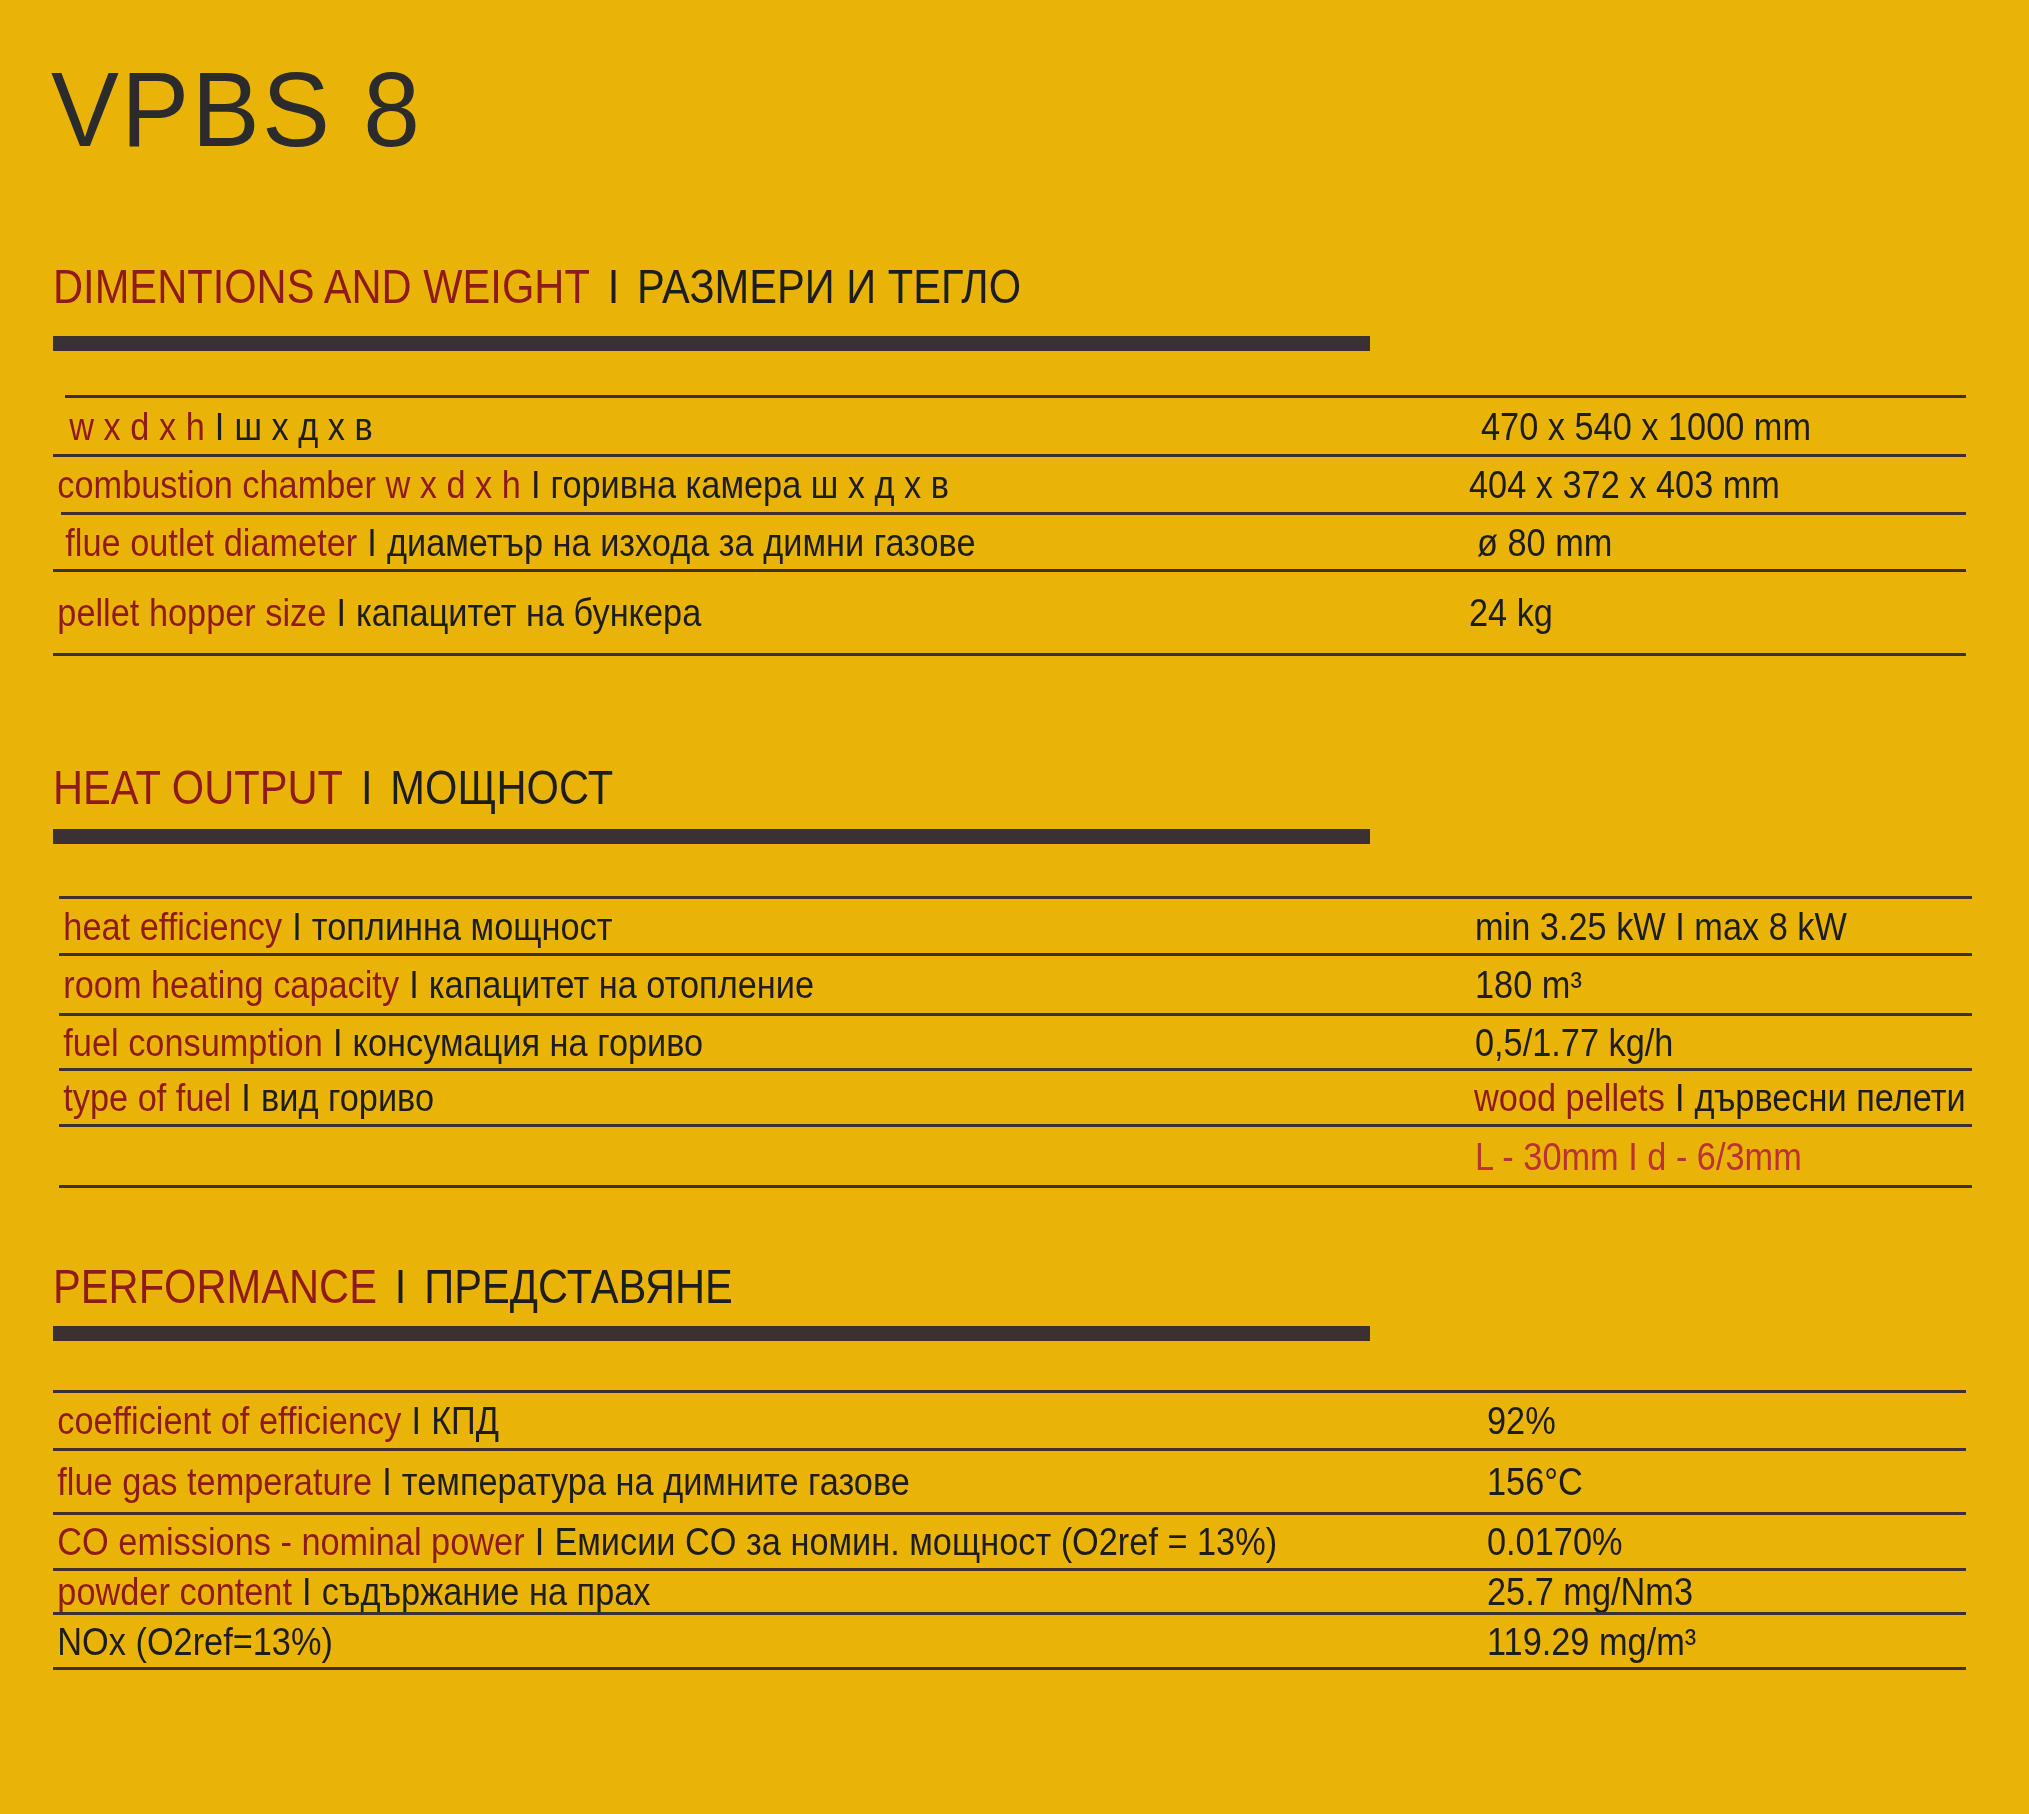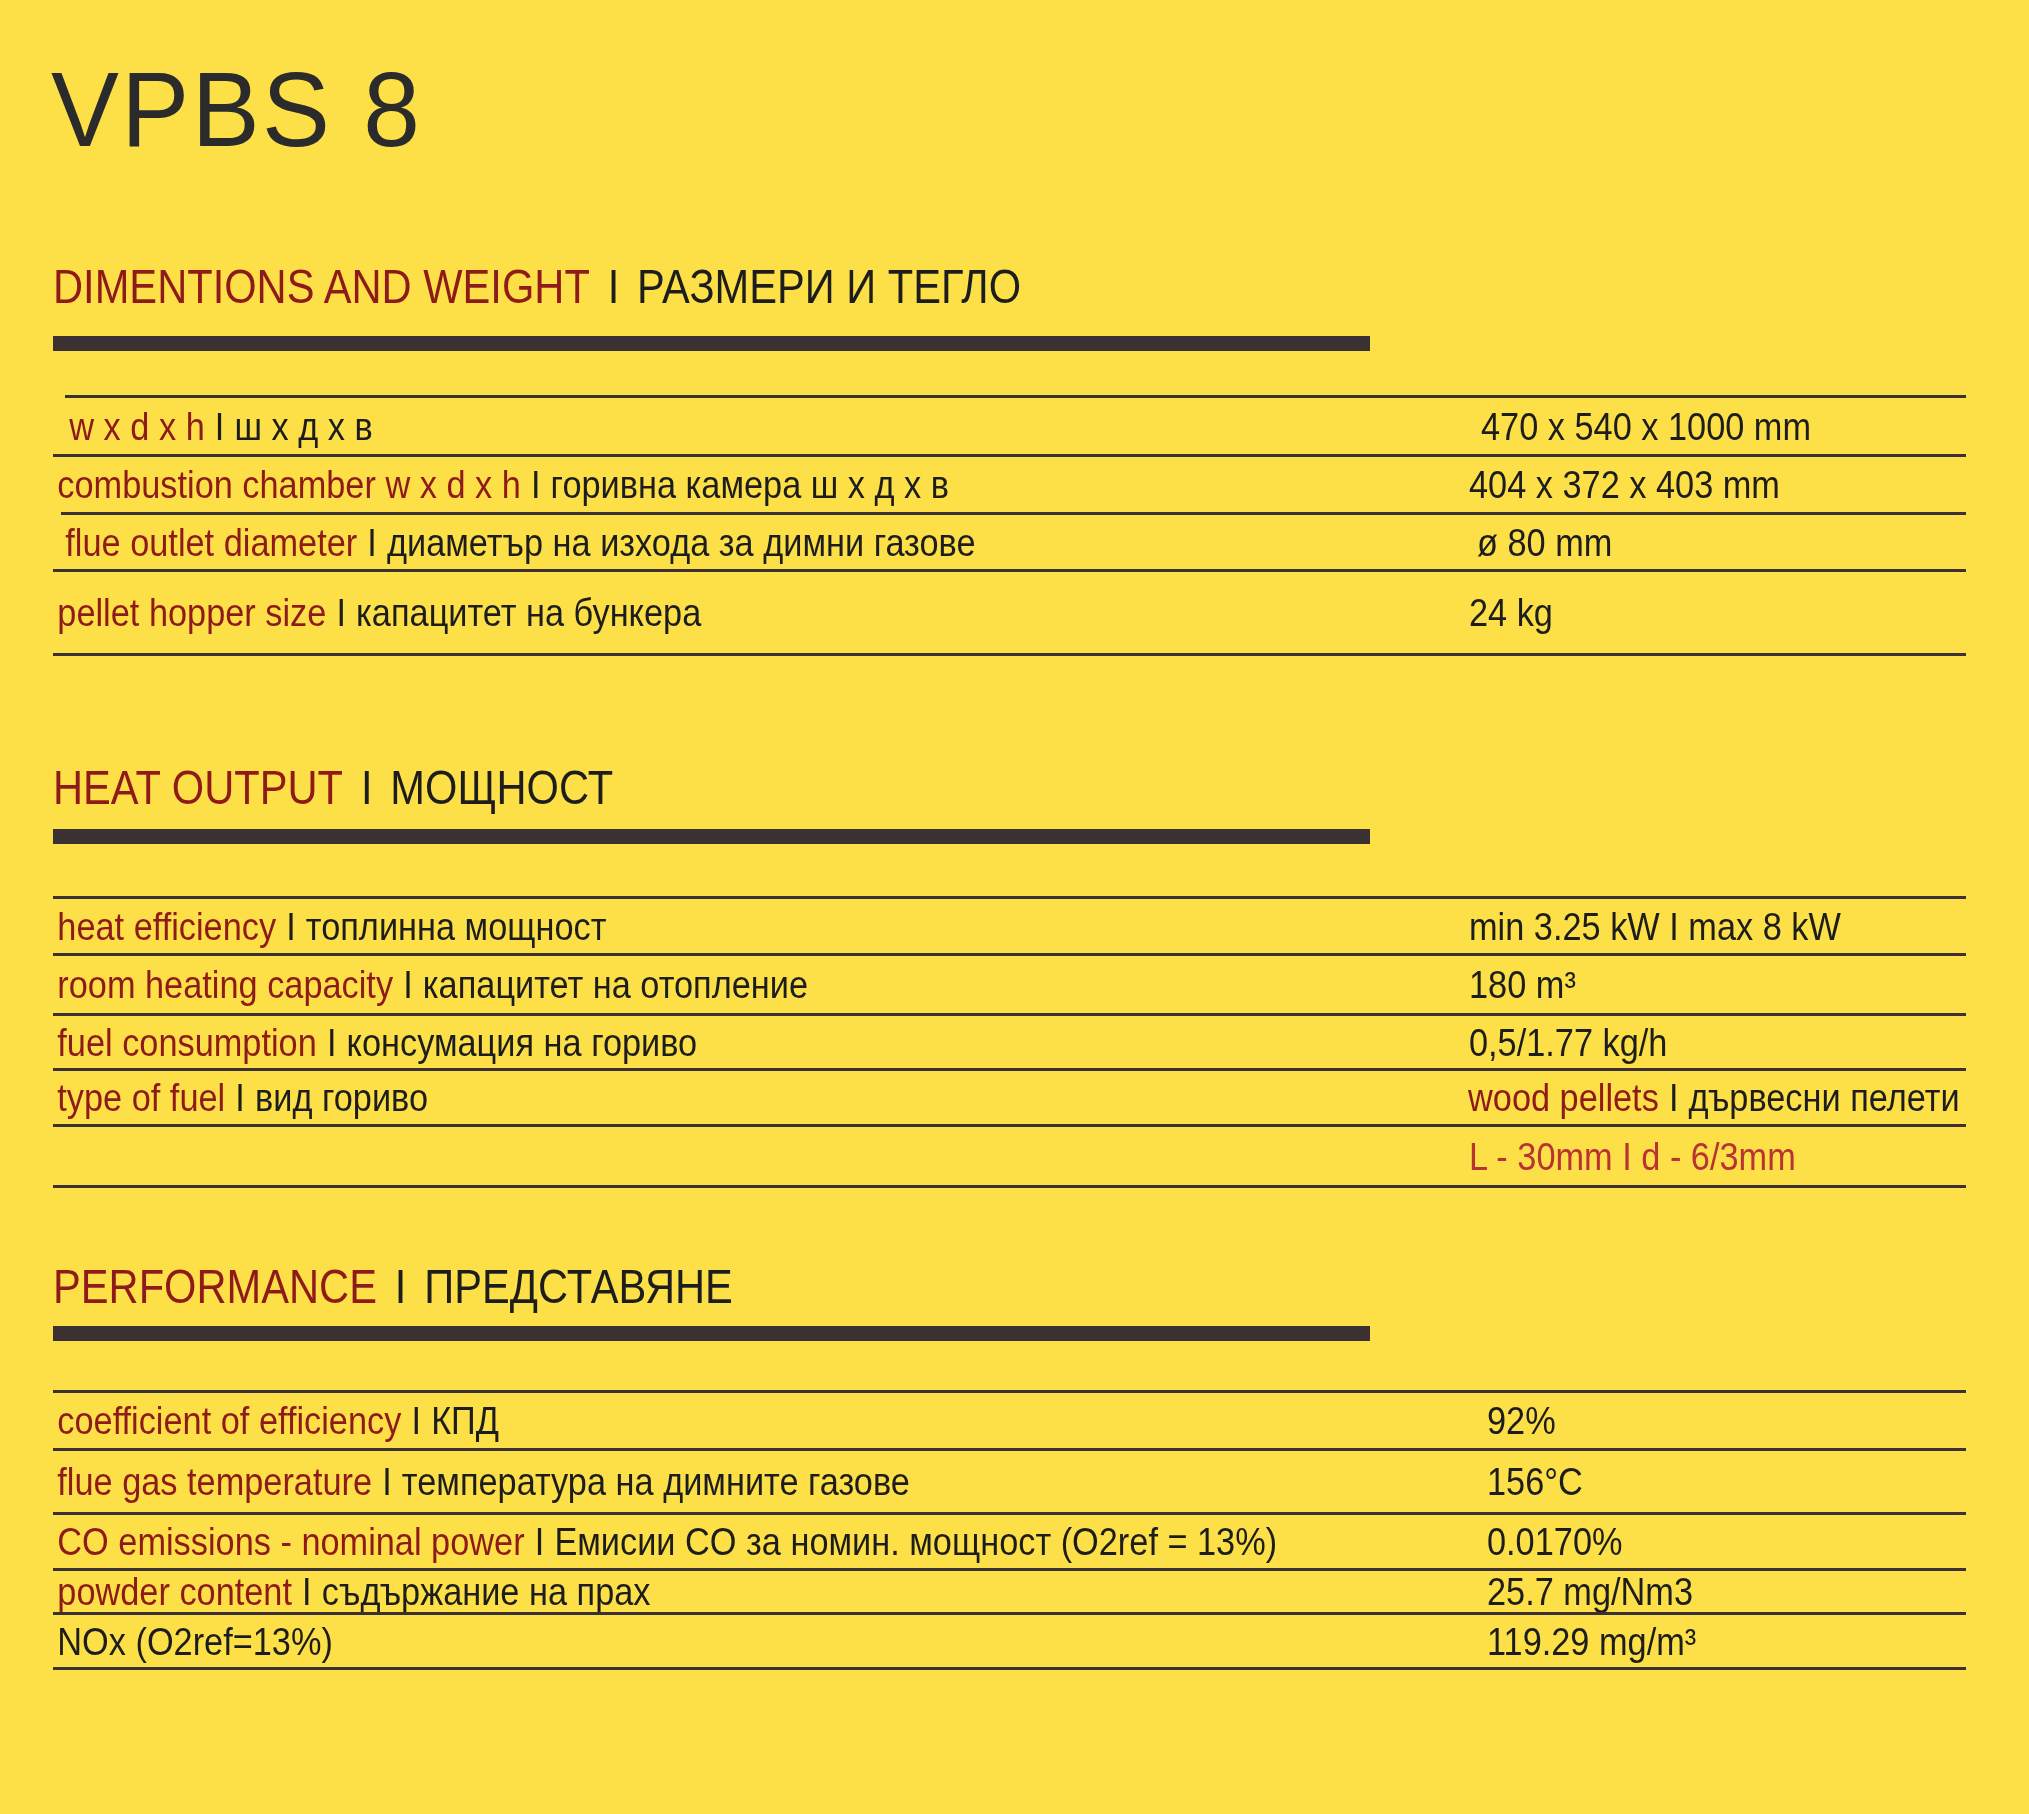--- a/index.html
+++ b/index.html
@@ -5,21 +5,21 @@
   :root{
     --line:#3b3133;
     --red:#8e1a1a;
     --bright-red:#ba3334;
     --ink:#1d1d1d;
   }
   html,body{margin:0;padding:0;background:#ffffff;}
   .page{
     position:relative;
     width:2029px;height:1814px;
-    background:#fde047;
+    background:#eab308;
     font-family:"Liberation Sans", sans-serif;
     color:var(--ink);
     overflow:hidden;
   }
   .title{
     position:absolute;left:51px;top:57px;
     font-size:105px;font-weight:200;line-height:1;
     letter-spacing:2.5px;color:#2b2b2b;margin:0;
     transform:scaleX(0.97);transform-origin:0 50%;
   }
@@ -102,21 +102,21 @@
       </div>
       <div class="val">24 kg</div>
     </div>
   </div>
 
   <div class="sec-head" style="top:761px;">
     <span class="h-red">HEAT OUTPUT</span><span class="h-sep">I</span><span class="h-blk">МОЩНОСТ</span>
   </div>
   <div class="sec-bar" style="top:829px;"></div>
 
-  <div class="spec-table" style="top:896px;">
+  <div class="spec-table" style="top:896px;margin-left:6px;">
     <div class="trow" style="height:57px;">
       <div class="lbl">
         <span class="red">heat  efficiency</span><span class="sep">I</span><span class="blk">топлинна мощност</span>
       </div>
       <div class="val">min 3.25 kW I max 8 kW</div>
     </div>
     <div class="trow" style="height:60px;">
       <div class="lbl">
         <span class="red">room heating capacity</span><span class="sep">I</span><span class="blk">капацитет на отопление</span>
       </div>

